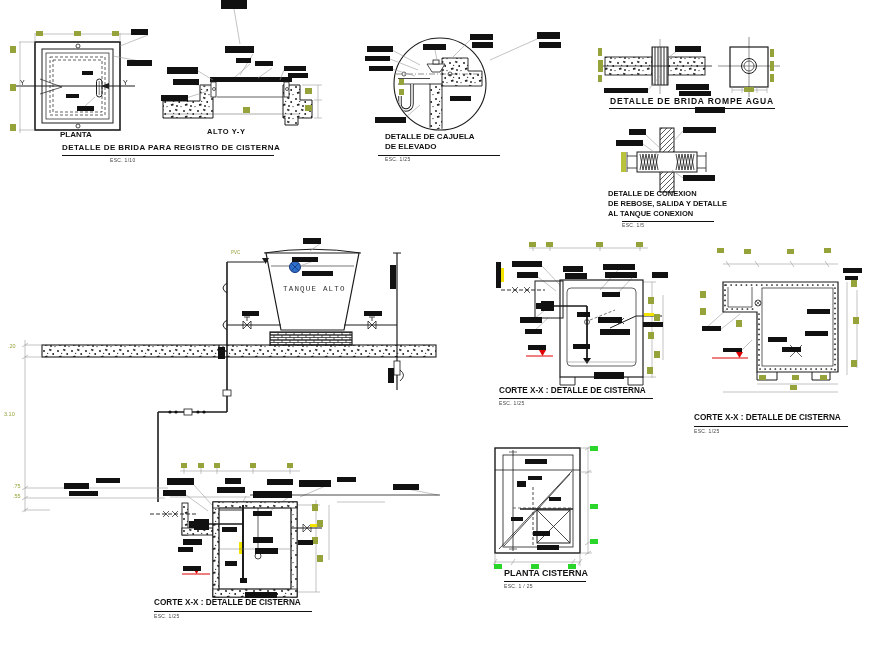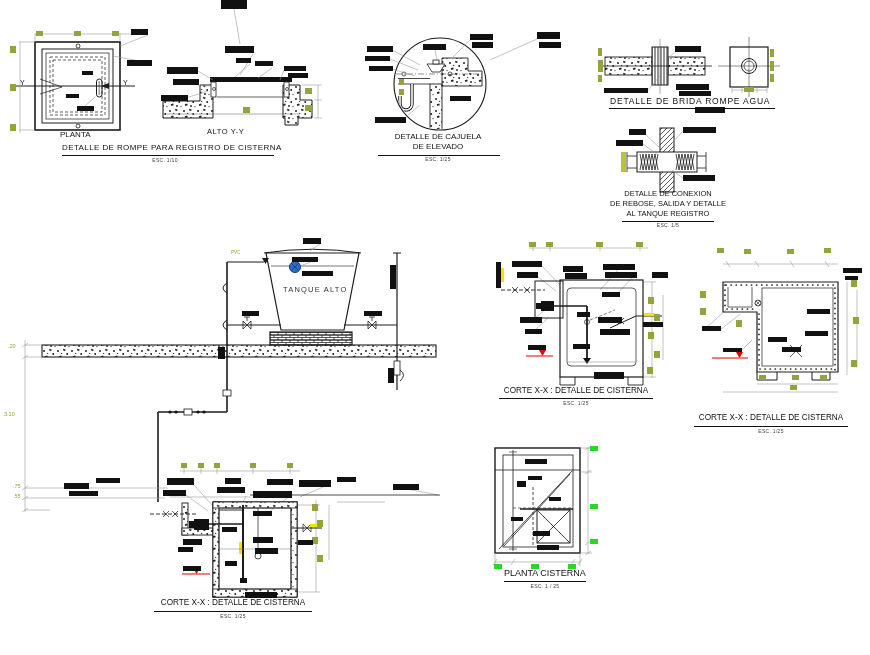--- a/index.html
+++ b/index.html
@@ -1,24 +1,24 @@
 <!DOCTYPE html>
 <html><head>
 <meta charset="utf-8">
 <style>
   html,body{margin:0;padding:0;background:#888}
   .sheet{position:relative;width:870px;height:655px;background:#ffffff;font-family:"Liberation Sans",sans-serif;overflow:hidden}
   .sheet svg{position:absolute;left:0;top:0}
   .lbl{position:absolute;color:#111;white-space:nowrap;line-height:1}
-  .b{font-weight:normal}
-  .ctr{text-align:center}
+  .b{font-weight:bold}
+  .ctr{}
   .u{position:absolute;background:#111;height:1.4px}
   .scale{font-size:5px;color:#444;letter-spacing:.3px}
   .dim{font-size:5.5px;color:#96a23a}
-  .serif{font-family:Liberation Sans, sans-serif}
+  .serif{font-family:Liberation Mono, monospace}
 </style>
 </head>
 <body>
 
 <div class="sheet">
 
 <svg width="870" height="655" viewBox="0 0 870 655">
   <defs>
     <pattern id="conc" width="14" height="12" patternUnits="userSpaceOnUse">
       <rect width="14" height="12" fill="#fff"></rect>
@@ -577,39 +577,39 @@
           <rect x="528" y="476" width="14" height="4"></rect>
       <rect x="549" y="497" width="12" height="4"></rect>
           <rect x="511" y="517" width="12" height="4"></rect>
       <rect x="533" y="531" width="17" height="5"></rect>
           <rect x="537" y="545" width="22" height="5"></rect>
     </g>
   </g>
 </svg>
 
 <div class="lbl b" style="left:60px;top:131px;font-size:8px">PLANTA</div>
-<div class="lbl b ctr" style="left:62px;top:144px;width:212px;font-size:8px;letter-spacing:.4px">DETALLE DE ROMPE PARA REGISTRO DE CISTERNA</div>
+<div class="lbl b ctr" style="left:62px;top:144px;width:212px;font-size:8px;letter-spacing:.4px">DETALLE DE BRIDA PARA REGISTRO DE CISTERNA</div>
 <div class="u" style="left:62px;top:155px;width:212px"></div>
 <div class="lbl scale ctr" style="left:110px;top:158px;width:110px">ESC. 1/10</div>
 <div class="lbl" style="left:20px;top:79px;font-size:7px">Y</div>
 <div class="lbl" style="left:123px;top:79px;font-size:7px">Y</div>
 
 <div class="lbl b" style="left:207px;top:128px;font-size:7.5px;letter-spacing:.6px">ALTO Y-Y</div>
 
 <div class="lbl b ctr" style="left:385px;top:133px;width:106px;font-size:8px">DETALLE DE CAJUELA</div>
 <div class="lbl b ctr" style="left:385px;top:143px;width:106px;font-size:8px">DE ELEVADO</div>
 <div class="u" style="left:378px;top:155px;width:122px;height:1px"></div>
 <div class="lbl scale ctr" style="left:385px;top:157px;width:106px">ESC. 1/25</div>
 
 <div class="lbl b" style="left:610px;top:97px;font-size:8.5px;letter-spacing:.8px">DETALLE DE BRIDA ROMPE AGUA</div>
 <div class="u" style="left:609px;top:108px;width:166px"></div>
 
 <div class="lbl b ctr" style="left:608px;top:190px;width:120px;font-size:7.5px">DETALLE DE CONEXION</div>
 <div class="lbl b ctr" style="left:608px;top:200px;width:120px;font-size:7.5px">DE REBOSE, SALIDA Y DETALLE</div>
-<div class="lbl b ctr" style="left:608px;top:210px;width:120px;font-size:7.5px">AL TANQUE REGISTRO</div>
+<div class="lbl b ctr" style="left:608px;top:210px;width:120px;font-size:7.5px">AL TANQUE CONEXION</div>
 <div class="u" style="left:622px;top:221px;width:92px;height:1px"></div>
 <div class="lbl scale ctr" style="left:622px;top:223px;width:92px">ESC. 1/5</div>
 
 <div class="lbl serif ctr" style="left:283px;top:286px;width:60px;font-size:7.5px;letter-spacing:1.2px;color:#333">TANQUE ALTO</div>
 <div class="lbl dim" style="left:231px;top:251px;font-size:4.5px">PVC</div>
 <div class="lbl dim" style="left:8px;top:344px">.20</div>
 <div class="lbl dim" style="left:4px;top:412px">3.10</div>
 <div class="lbl dim" style="left:13px;top:484px">.75</div>
 <div class="lbl dim" style="left:13px;top:494px">.55</div>
 

